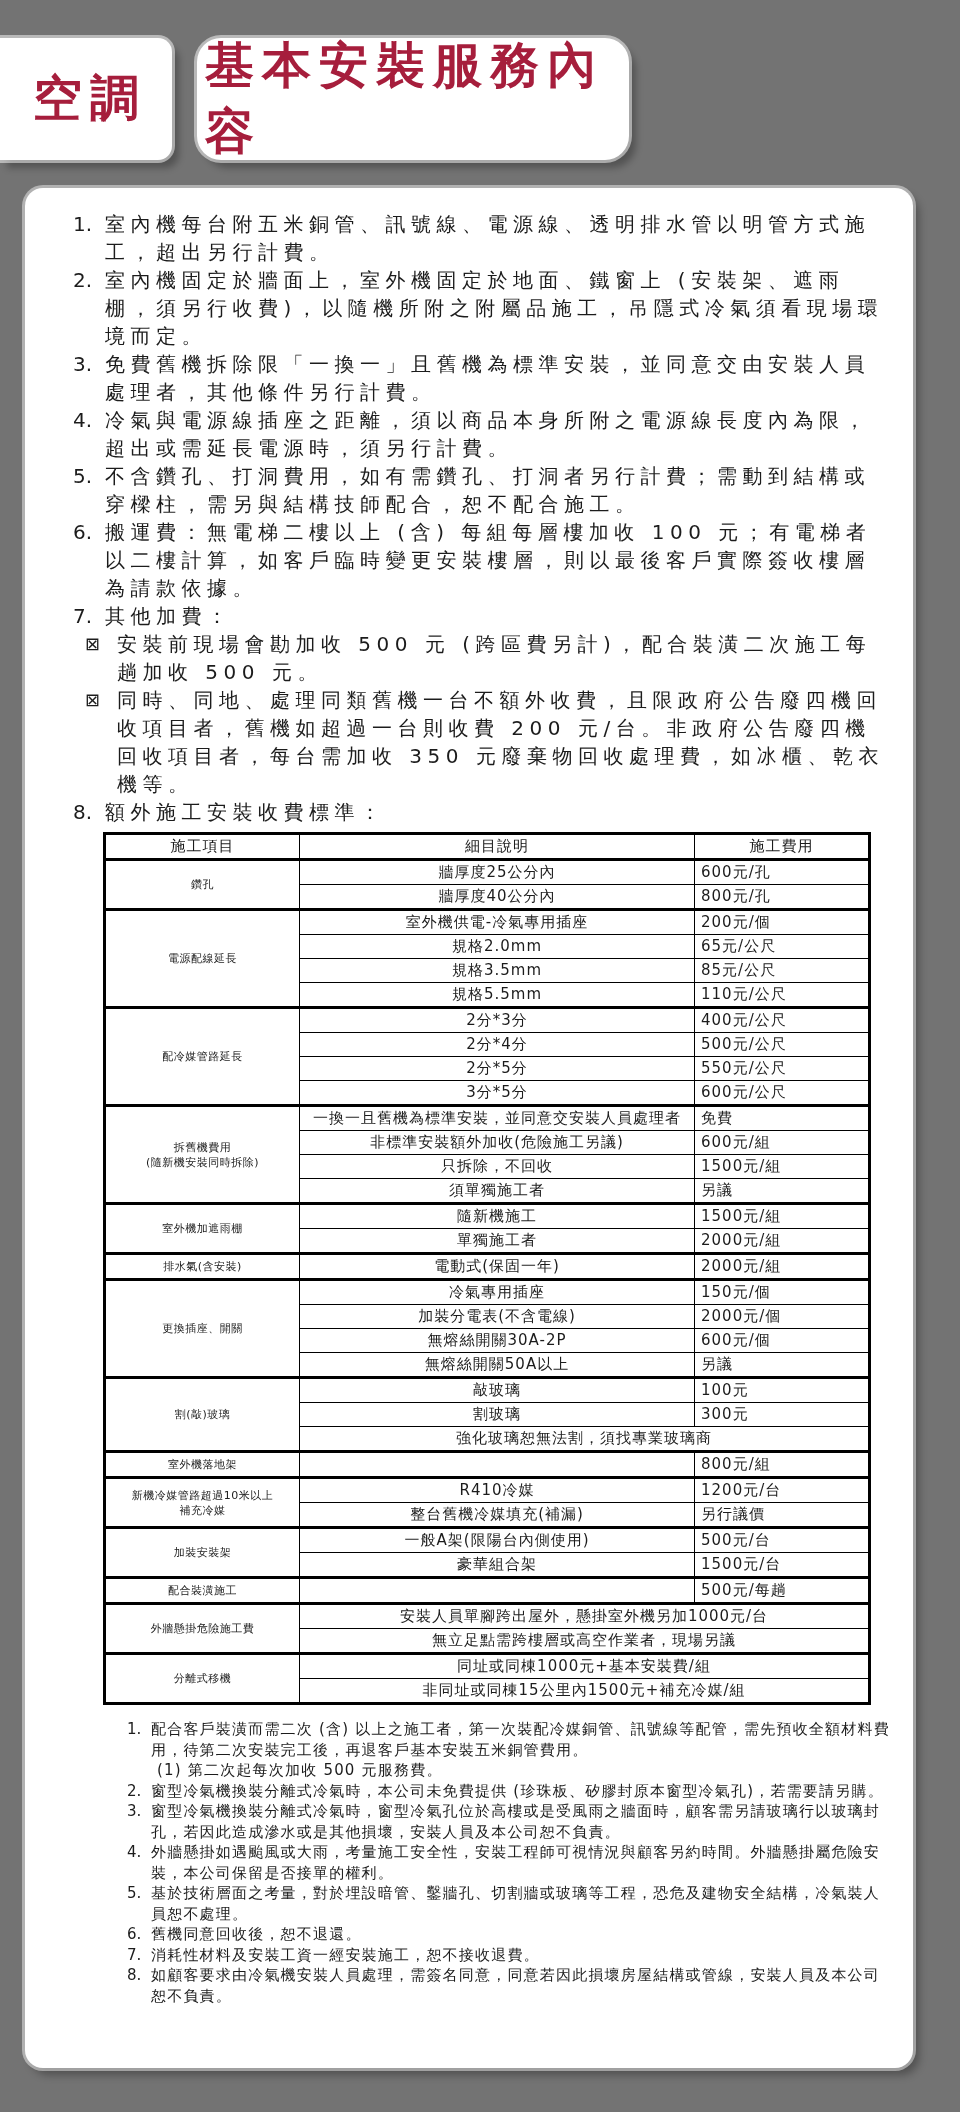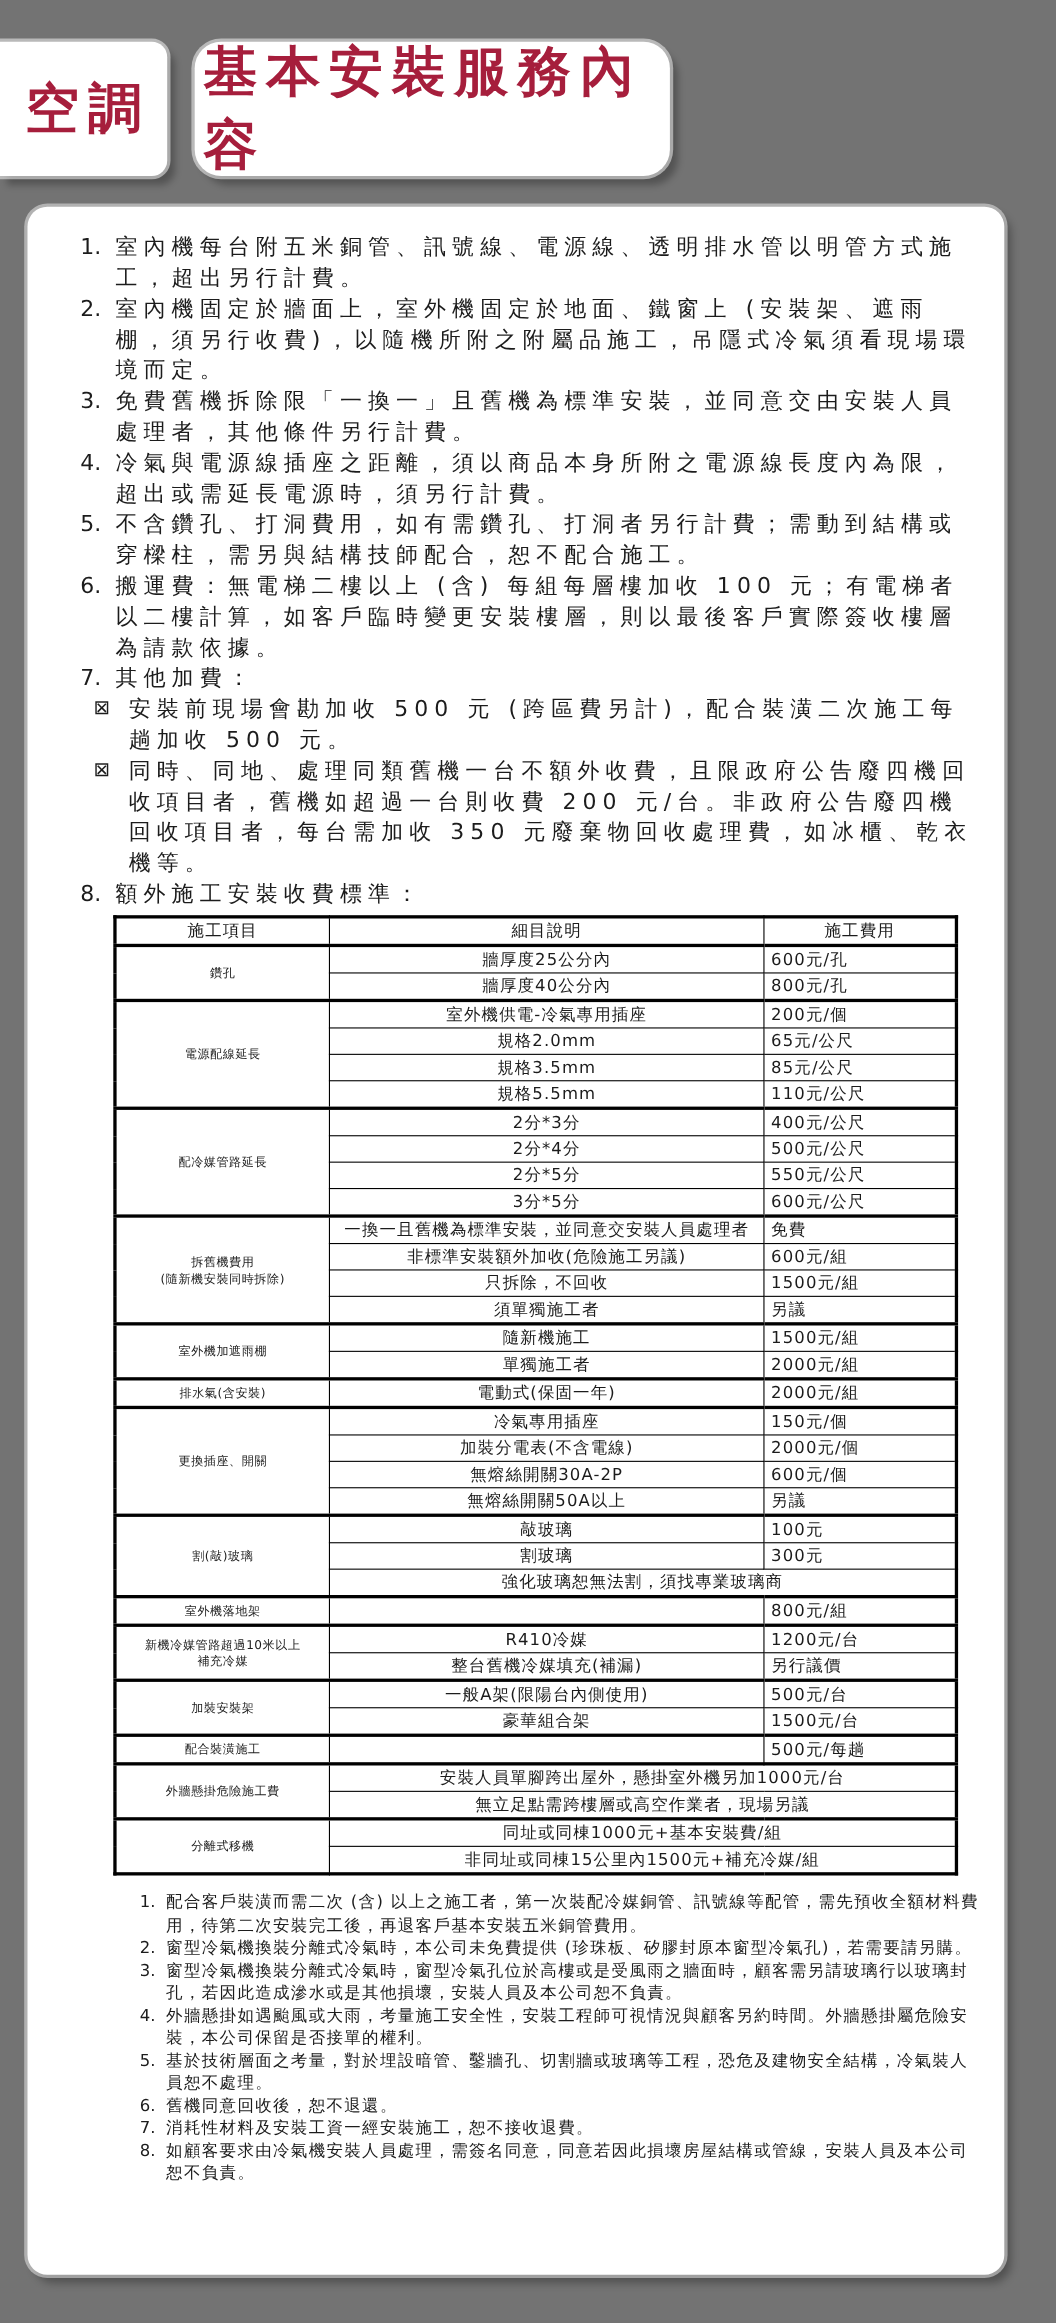--- a/index.html
+++ b/index.html
@@ -5,21 +5,21 @@
   html,body{margin:0;padding:0;background:#5e5e5e;}
   .page{position:relative;width:960px;height:2112px;background:var(--page-bg,#737373);
         font-family:"DejaVu Sans","Liberation Sans",sans-serif;overflow:hidden;}
   
   .hdr{position:absolute;top:38px;left:0;display:flex;gap:25px;}
   .hdr-box{background:#fff;height:122px;display:flex;align-items:center;justify-content:center;
            color:var(--accent,#A61E3C);font-weight:bold;
            font-family:"DejaVu Serif","Liberation Serif",serif;
            font-size:49px;letter-spacing:8px;
            box-shadow:0 0 0 3px rgba(255,255,255,.5),7px 8px 7px rgba(0,0,0,.28);}
-  .hdr-badge{width:152px;border-radius:0 14px 14px 0;}
+  .hdr-badge{width:172px;border-radius:0 14px 14px 0;}
   .hdr-title{width:432px;border-radius:24px;}
   .hdr-box span{padding-left:8px;}
   
   .panel{position:absolute;top:188px;left:25px;width:888px;height:1880px;background:#fff;
          border-radius:18px;box-sizing:border-box;padding:22px 20px 0 48px;color:#1c1c1c;
          box-shadow:0 0 0 3px rgba(255,255,255,.45),6px 7px 8px rgba(0,0,0,.3);overflow:hidden;}
   
   .terms{font-size:20px;line-height:28px;letter-spacing:5.5px;}
   .term{display:flex;}
   .term-num{flex:none;width:32px;letter-spacing:0;}
@@ -267,21 +267,21 @@
           <tr>
             <td class="c-detail" colspan="2">非同址或同棟15公里內1500元+補充冷媒/組</td>
           </tr>
         </tbody>
     </table>
 
     <section class="notes">
       <div class="notes-list">
           <div class="note">
             <span class="note-num">1.</span>
-            <span class="note-body">配合客戶裝潢而需二次 (含) 以上之施工者，第一次裝配冷媒銅管、訊號線等配管，需先預收全額材料費用，待第二次安裝完工後，再退客戶基本安裝五米銅管費用。</span>
+            <span class="note-body">配合客戶裝潢而需二次 (含) 以上之施工者，第一次裝配冷媒銅管、訊號線等配管，需先預收全額材料費用，待第二次安裝完工後，再退客戶基本安裝五米銅管費用。<div class="note-sub">(1) 第二次起每次加收 500 元服務費。</div></span>
           </div>
           <div class="note">
             <span class="note-num">2.</span>
             <span class="note-body">窗型冷氣機換裝分離式冷氣時，本公司未免費提供 (珍珠板、矽膠封原本窗型冷氣孔)，若需要請另購。</span>
           </div>
           <div class="note">
             <span class="note-num">3.</span>
             <span class="note-body">窗型冷氣機換裝分離式冷氣時，窗型冷氣孔位於高樓或是受風雨之牆面時，顧客需另請玻璃行以玻璃封孔，若因此造成滲水或是其他損壞，安裝人員及本公司恕不負責。</span>
           </div>
           <div class="note">

